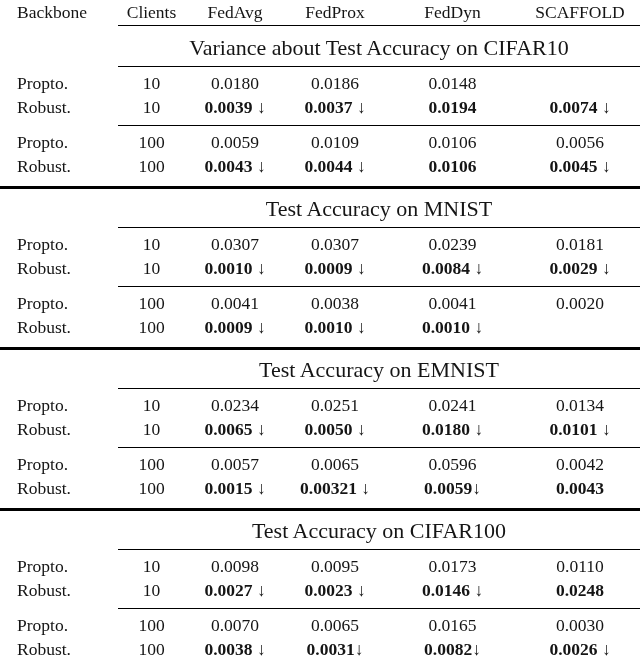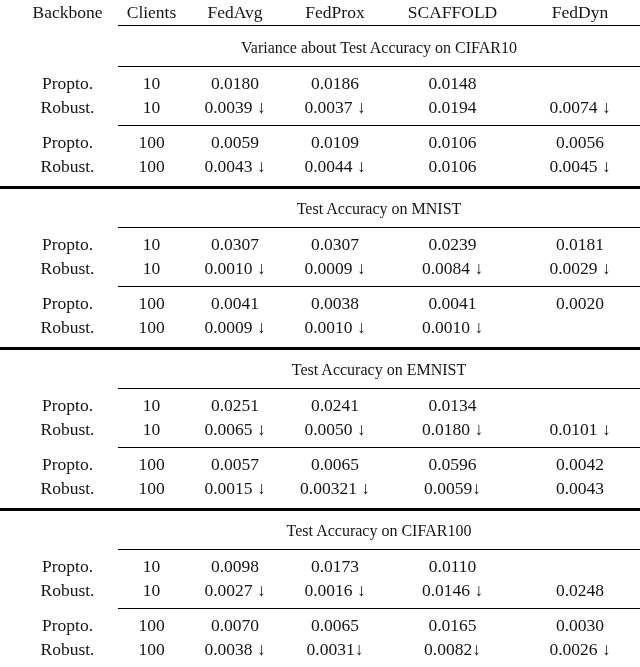--- a/index.html
+++ b/index.html
@@ -22,59 +22,59 @@
   .header-row { height: 25px; }
   .data-row  { height: 24px; }
 
   .cell {
     text-align: center;
     font-size: 17.5px;
     line-height: 1;
     white-space: nowrap;
   }
   .cell.backbone {
-    text-align: center;
+    text-align: left;
     padding-left: 17px;
   }
 
-  .data-row.bold .cell.val { font-weight: normal; }
+  .data-row.bold .cell.val { font-weight: bold; }
 
   .rule-partial {
     margin-left: 118px;
     border-top: 1.2px solid #000;
     height: 0;
   }
   .header-rule { margin-bottom: 2px; }
 
   .table-section {
     border-bottom: 3px solid #000;
     padding: 9px 0 7px 0;
   }
   .section-title {
     margin-left: 118px;
     text-align: center;
-    font-size: 16px;
+    font-size: 22px;
     line-height: 22px;
     padding-bottom: 7px;
   }
   .section-title-rule { margin-bottom: 5px; }
   .rule-mid { margin-top: 5px; margin-bottom: 5px; }
 </style>
 </head>
 <body>
 
 <div class="page">
 
   <div class="header-row">
     <span class="cell backbone">Backbone</span>
     <span class="cell">Clients</span>
     <span class="cell">FedAvg</span>
     <span class="cell">FedProx</span>
+    <span class="cell">FedDyn</span>
     <span class="cell">SCAFFOLD</span>
-    <span class="cell">FedDyn</span>
   </div>
   <div class="rule-partial header-rule"></div>
 
   <div id="sections">
       <div class="table-section">
         <div class="section-title">Variance about Test Accuracy on CIFAR10</div>
         <div class="rule-partial section-title-rule"></div>
         <div class="data-row">
           <span class="cell backbone">Propto.</span>
           <span class="cell clients">10</span>
@@ -143,20 +143,21 @@
           <span class="cell val">0.0010 ↓</span>
           <span class="cell val">0.0010 ↓</span>
         </div>
       </div>
       <div class="table-section">
         <div class="section-title">Test Accuracy on EMNIST</div>
         <div class="rule-partial section-title-rule"></div>
         <div class="data-row">
           <span class="cell backbone">Propto.</span>
           <span class="cell clients">10</span>
+          <span class="cell val">0.0234</span>
           <span class="cell val">0.0251</span>
           <span class="cell val">0.0241</span>
           <span class="cell val">0.0134</span>
         </div>
         <div class="data-row bold">
           <span class="cell backbone">Robust.</span>
           <span class="cell clients">10</span>
           <span class="cell val">0.0065 ↓</span>
           <span class="cell val">0.0050 ↓</span>
           <span class="cell val">0.0180 ↓</span>
@@ -180,28 +181,29 @@
           <span class="cell val">0.0043</span>
         </div>
       </div>
       <div class="table-section">
         <div class="section-title">Test Accuracy on CIFAR100</div>
         <div class="rule-partial section-title-rule"></div>
         <div class="data-row">
           <span class="cell backbone">Propto.</span>
           <span class="cell clients">10</span>
           <span class="cell val">0.0098</span>
+          <span class="cell val">0.0095</span>
           <span class="cell val">0.0173</span>
           <span class="cell val">0.0110</span>
         </div>
         <div class="data-row bold">
           <span class="cell backbone">Robust.</span>
           <span class="cell clients">10</span>
           <span class="cell val">0.0027 ↓</span>
-          <span class="cell val">0.0016 ↓</span>
+          <span class="cell val">0.0023 ↓</span>
           <span class="cell val">0.0146 ↓</span>
           <span class="cell val">0.0248</span>
         </div>
         <div class="rule-partial rule-mid"></div>
         <div class="data-row">
           <span class="cell backbone">Propto.</span>
           <span class="cell clients">100</span>
           <span class="cell val">0.0070</span>
           <span class="cell val">0.0065</span>
           <span class="cell val">0.0165</span>

